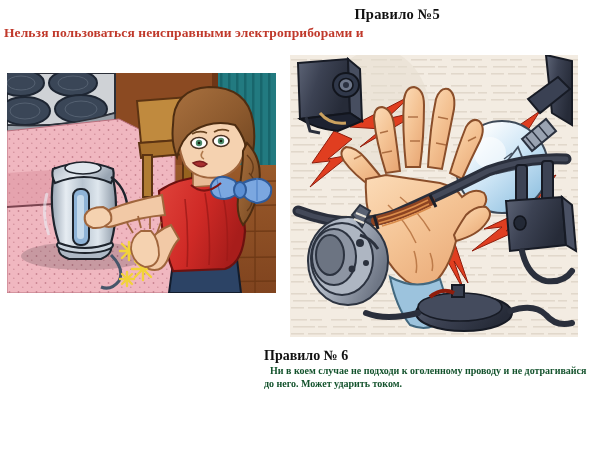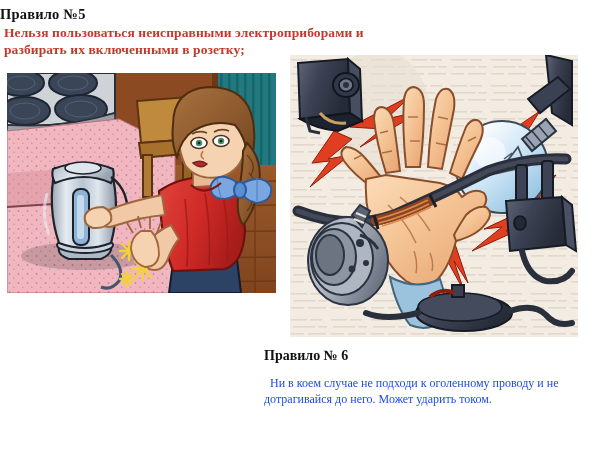--- a/index.html
+++ b/index.html
@@ -14,21 +14,21 @@
     overflow: hidden;
     font-family: "Liberation Serif", serif;
   }
 
   
   .slide-title {
     position: absolute;
     left: 0;
     top: 6px;
     width: 440px;
-    text-align: left;
+    text-align: right;
     font-size: 14.5px;
     font-weight: bold;
     color: #111111;
     letter-spacing: .2px;
   }
   .rule5-body {
     position: absolute;
     left: 4px;
     top: 24px;
     width: 420px;
@@ -41,26 +41,26 @@
   .rule6-block {
     position: absolute;
     left: 264px;
     top: 348px;
     width: 330px;
   }
   .rule6-title {
     font-size: 14px;
     font-weight: bold;
     color: #111111;
-    margin-bottom: 12px;
+    margin-bottom: 0;
   }
   .rule6-body {
-    font-size: 12px;
-    font-weight: normal;
-    color: #1d4ed8;
+    font-size: 10px;
+    font-weight: bold;
+    color: #14532d;
     line-height: 1.3;
     text-indent: 6px;
   }
 
   
   .illus-left {
     position: absolute;
     left: 7px;
     top: 73px;
     width: 269px;
@@ -81,21 +81,20 @@
     background: #f3ece2;
   }
 </style>
 </head>
 <body>
 
 <div class="slide-title">Правило №5</div>
 
 <div class="rule5-body">
   <div>Нельзя пользоваться неисправными электроприборами и</div>
-  <div>разбирать их включенными в розетку;</div>
 </div>
 
 <div class="illus-left">
   <svg width="269" height="220" viewBox="0 0 269 220" xmlns="http://www.w3.org/2000/svg">
     <defs>
       <linearGradient id="kettleBody" x1="0" y1="0" x2="1" y2="0">
         <stop offset="0%" stop-color="#9aa6b4"></stop>
         <stop offset="22%" stop-color="#e6ecf2"></stop>
         <stop offset="48%" stop-color="#b8c4d0"></stop>
         <stop offset="72%" stop-color="#dfe7ee"></stop>

